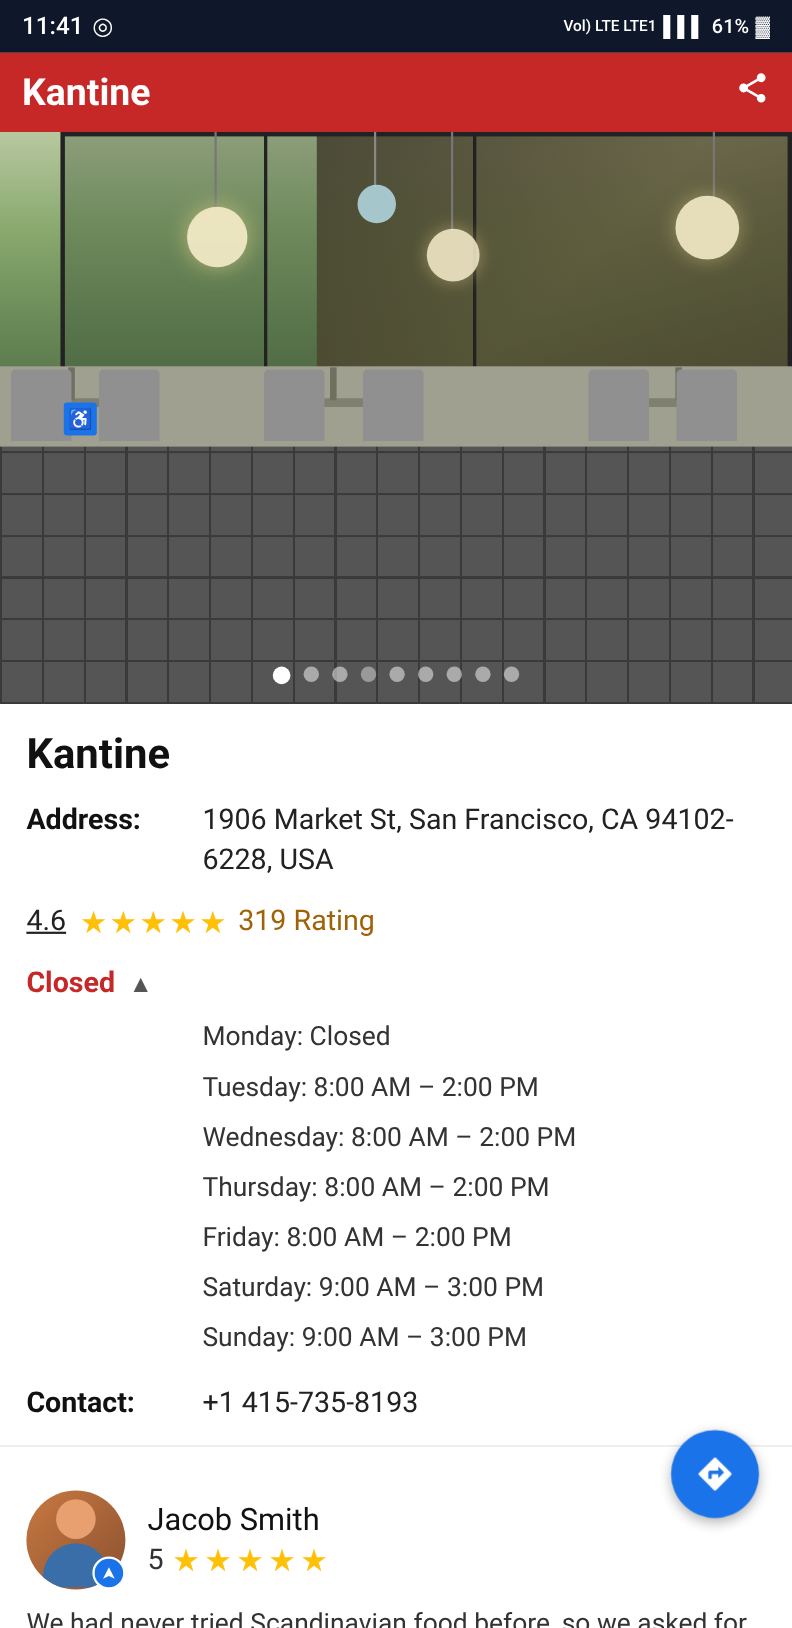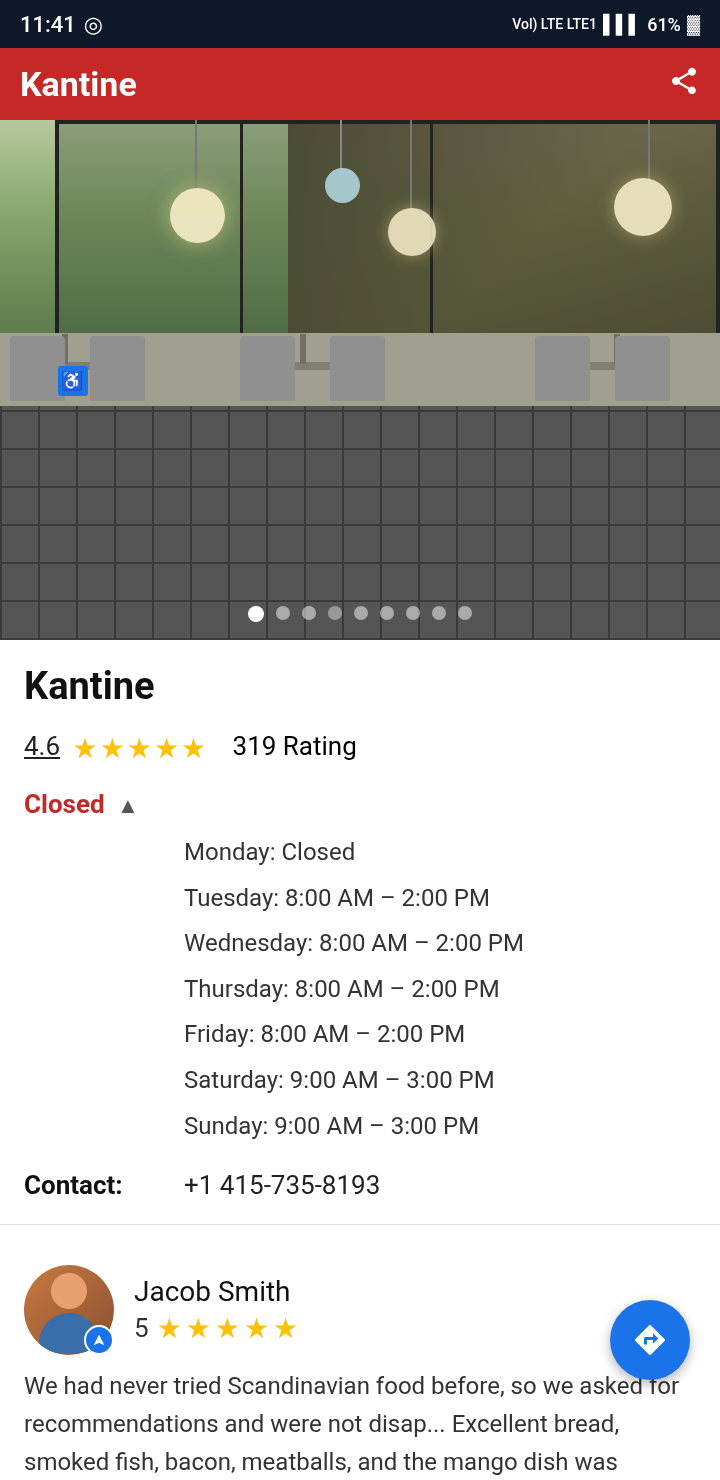--- a/index.html
+++ b/index.html
@@ -133,23 +133,23 @@
     .stars {
       display: inline-flex;
       gap: 2px;
       vertical-align: middle;
     }
     .star {
       color: #FFC107;
       font-size: 28px;
     }
     .rating-count {
-      color: #000000;
-      font-size: 26px;
-      margin-left: 20px;
+      color: #a16207;
+      font-size: 26px;
+      margin-left: 4px;
     }
     .rating-number {
       font-size: 26px;
       color: #222;
       margin-right: 6px;
       text-decoration: underline;
     }
 
     
     .hours-status {
@@ -371,20 +371,24 @@
     <div class="dot"></div>
     <div class="dot"></div>
     <div class="dot"></div>
   </div>
 </div>
 
 <div class="content">
 
   <div class="place-name">Kantine</div>
 
+  <div class="info-row">
+    <span class="info-label">Address:</span>
+    <span class="info-value">1906 Market St, San Francisco, CA 94102-6228, USA</span>
+  </div>
 
   <div class="info-row">
     <span class="info-value">
       <span class="rating-number">4.6</span>
       <span class="stars">
         <span class="star">★</span>
         <span class="star">★</span>
         <span class="star">★</span>
         <span class="star">★</span>
         <span class="star" style="color:#FFC107;">★</span>

